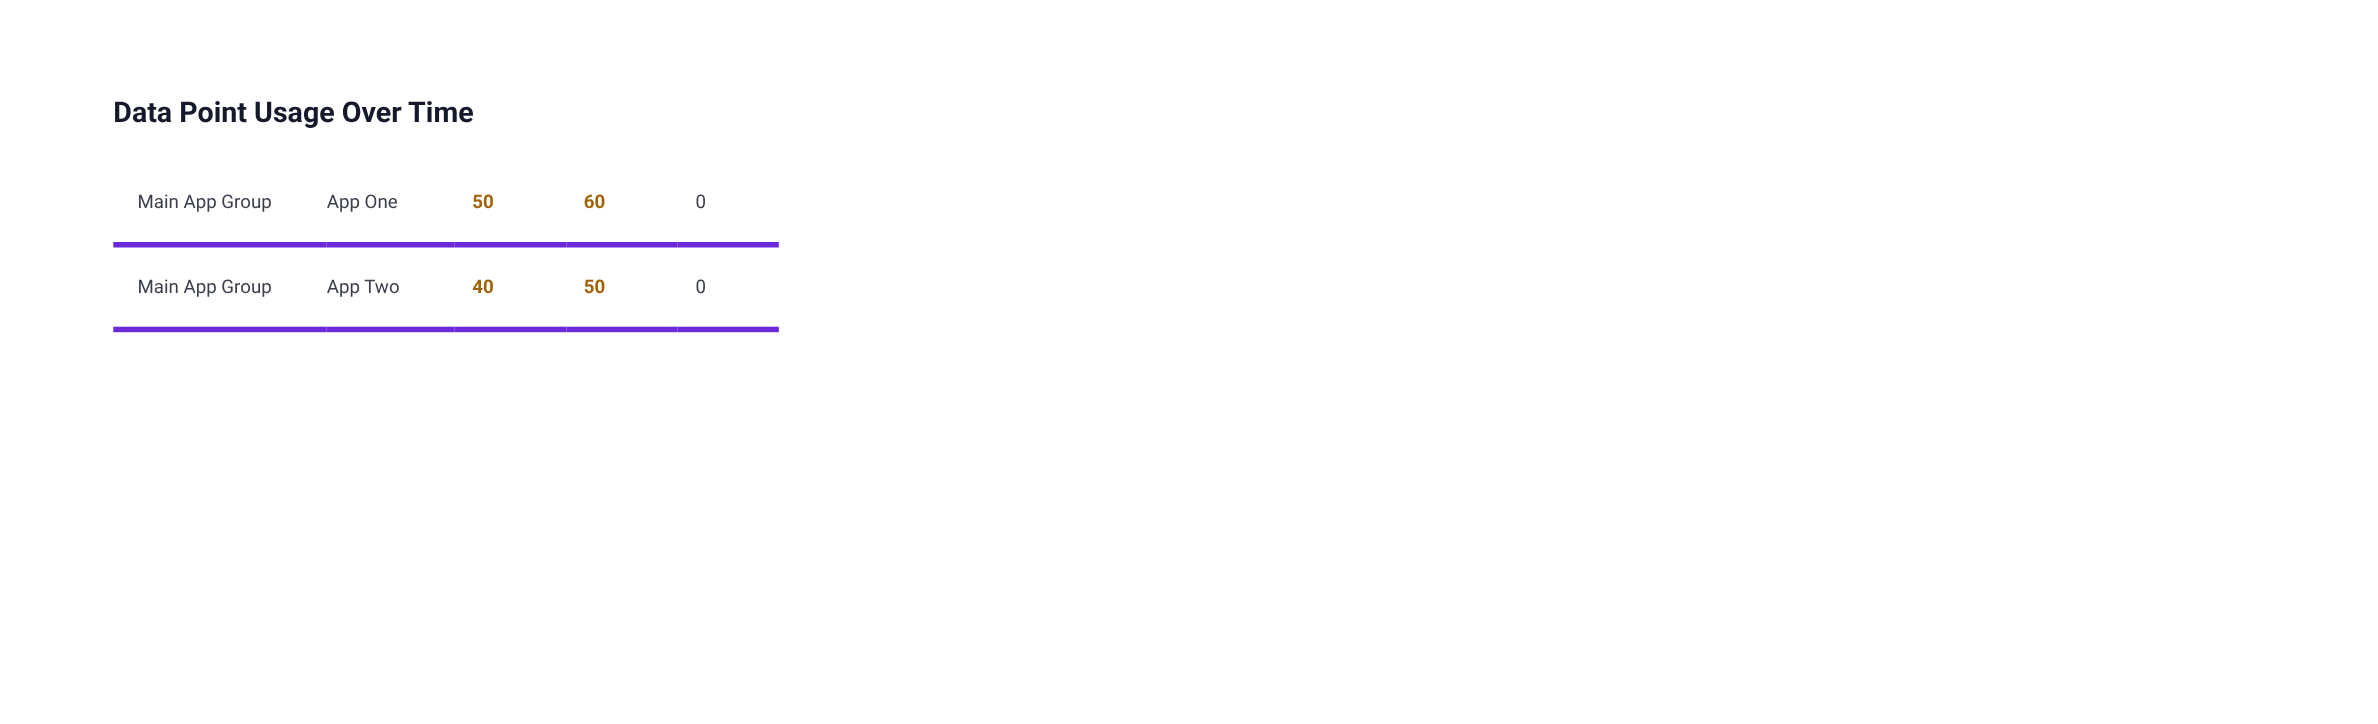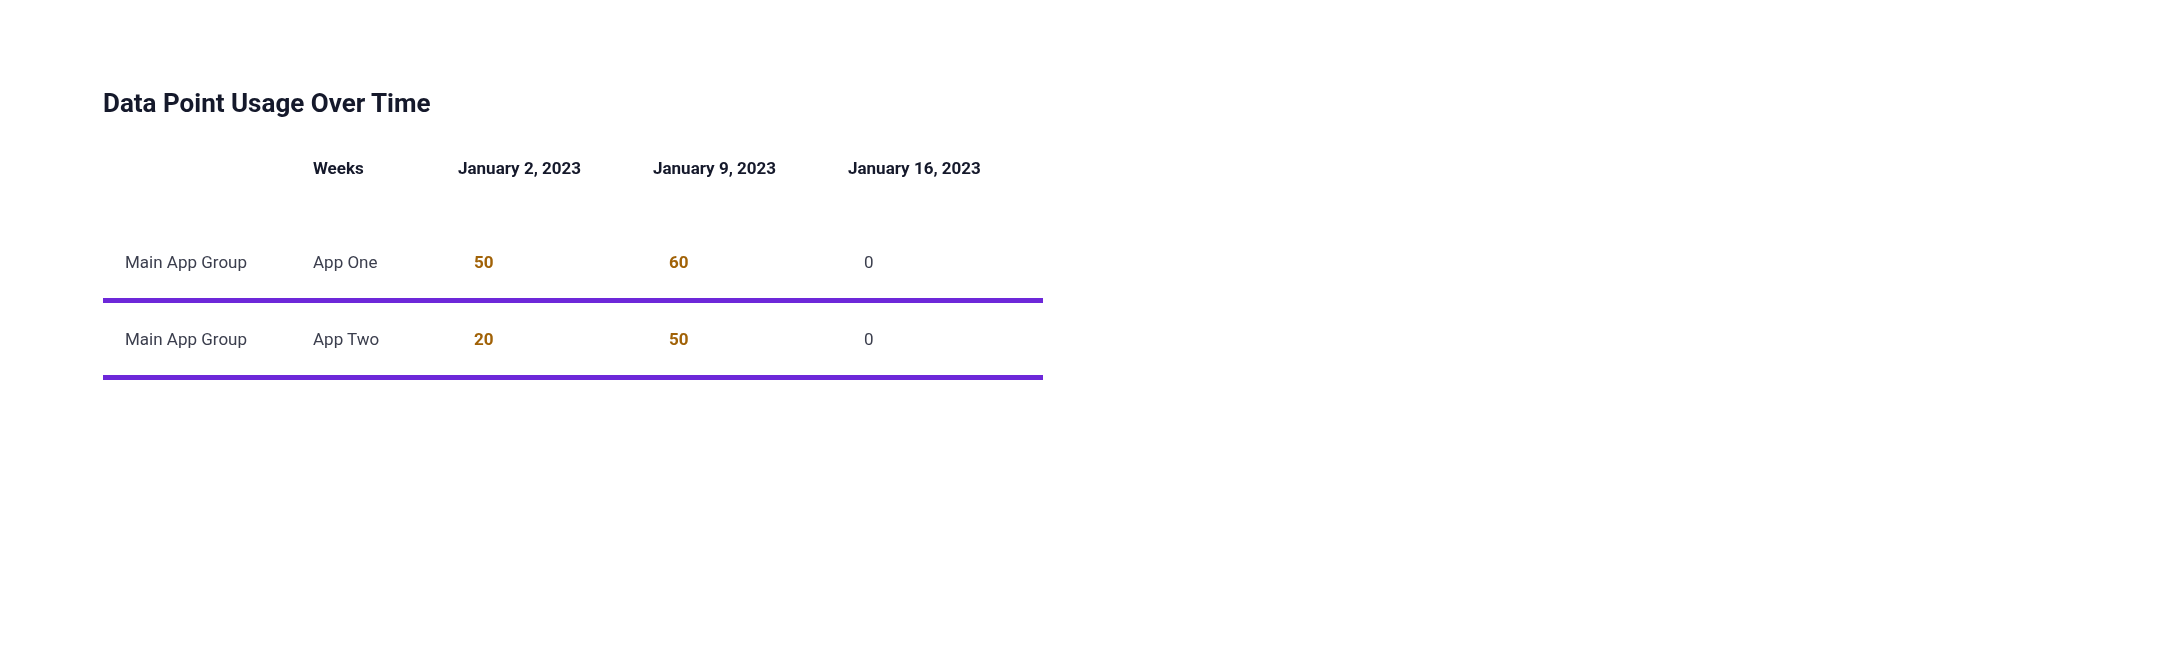--- a/index.html
+++ b/index.html
@@ -74,37 +74,30 @@
       min-width: 210px;
     }
   </style>
 </head>
 <body>
 
 <h1 class="page-title">Data Point Usage Over Time</h1>
 
 <table class="data-table">
   <thead>
-    <tr class="header-row-1">
-      <th class="col-workspace"></th>
-      <th class="col-weeks">Weeks</th>
-      <th class="col-date">January 2, 2023</th>
-      <th class="col-date">January 9, 2023</th>
-      <th class="col-date">January 16, 2023</th>
-    </tr>
   </thead>
   <tbody>
     <tr class="data-row">
       <td>Main App Group</td>
       <td>App One</td>
       <td><span class="link-value">50</span></td>
       <td><span class="link-value">60</span></td>
       <td><span class="plain-value">0</span></td>
     </tr>
     <tr class="data-row">
       <td>Main App Group</td>
       <td>App Two</td>
-      <td><span class="link-value">20</span></td>
+      <td><span class="link-value">40</span></td>
       <td><span class="link-value">50</span></td>
       <td><span class="plain-value">0</span></td>
     </tr>
   </tbody>
 </table>
 
 </body></html>

